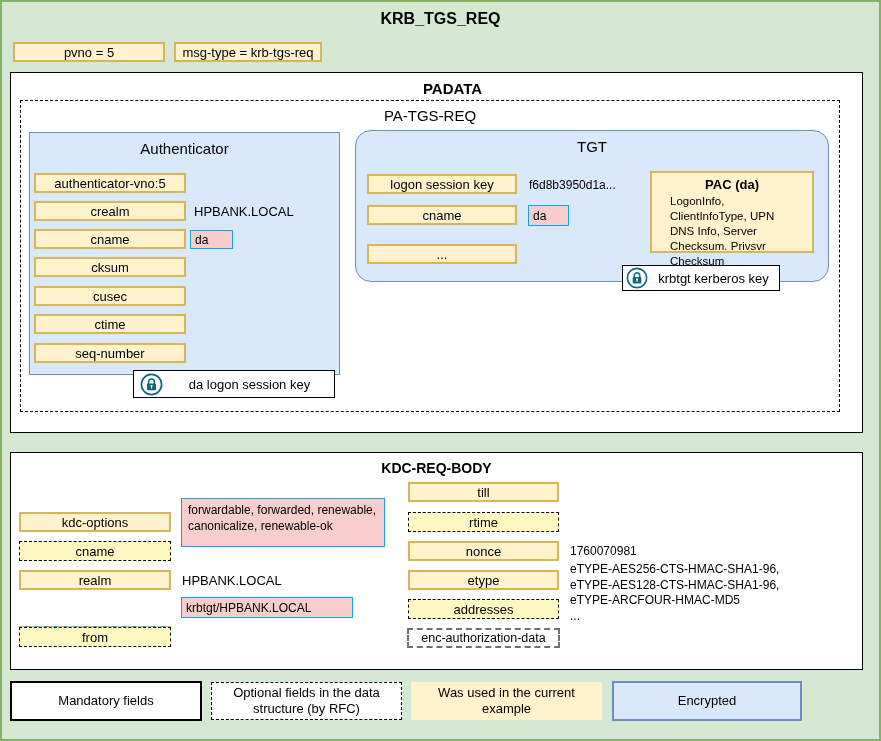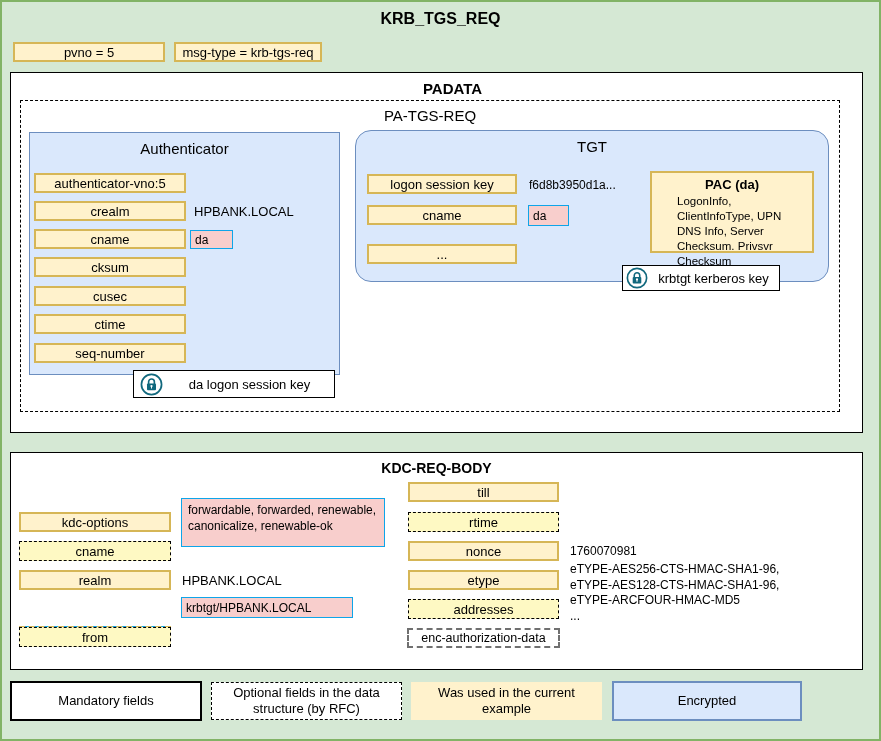--- a/index.html
+++ b/index.html
@@ -23,21 +23,21 @@
   .white-dashed{background:#fef9c3;border:1px dashed #000;}
   .gray-dashed{background:#fff;border:2px dashed #707070;}
   .pink{background:#f8cecc;border:1px solid #0ea5e9;font-size:12px;display:flex;align-items:center;padding:1px 4px;justify-content:flex-start;text-align:left;}
   .pink.multi{align-items:flex-start;padding:4px 6px;line-height:1.3;}
   .value-text{font-size:13px;}
   .value-text.small{font-size:12px;}
   .pre{white-space:pre-line;line-height:15.5px;}
   .badge{background:#fff;border:1px solid #000;display:flex;align-items:center;gap:8px;padding:0 6px;}
   .badge .label{flex:1;text-align:center;font-size:13px;}
   .badge svg{flex:0 0 auto;}
-  .pac{background:#fff2cc;border:2px solid #d6b656;padding:4px 25px;}
+  .pac{background:#fff2cc;border:2px solid #d6b656;padding:4px 18px;}
   .pac-title{font-weight:bold;font-size:13px;text-align:center;margin-bottom:2px;}
   .pac-body{font-size:11.5px;line-height:15px;}
   .legend-box{display:flex;align-items:center;justify-content:center;text-align:center;font-size:13px;line-height:1.25;padding:0 6px;}
   .lg-mandatory{background:#fff;border:2px solid #000;}
   .lg-optional{background:#fff;border:1px dashed #000;}
   .lg-used{background:#fff2cc;}
   .lg-encrypted{background:#dae8fc;border:2px solid #6c8ebf;}
 </style>
 </head>
 <body>

